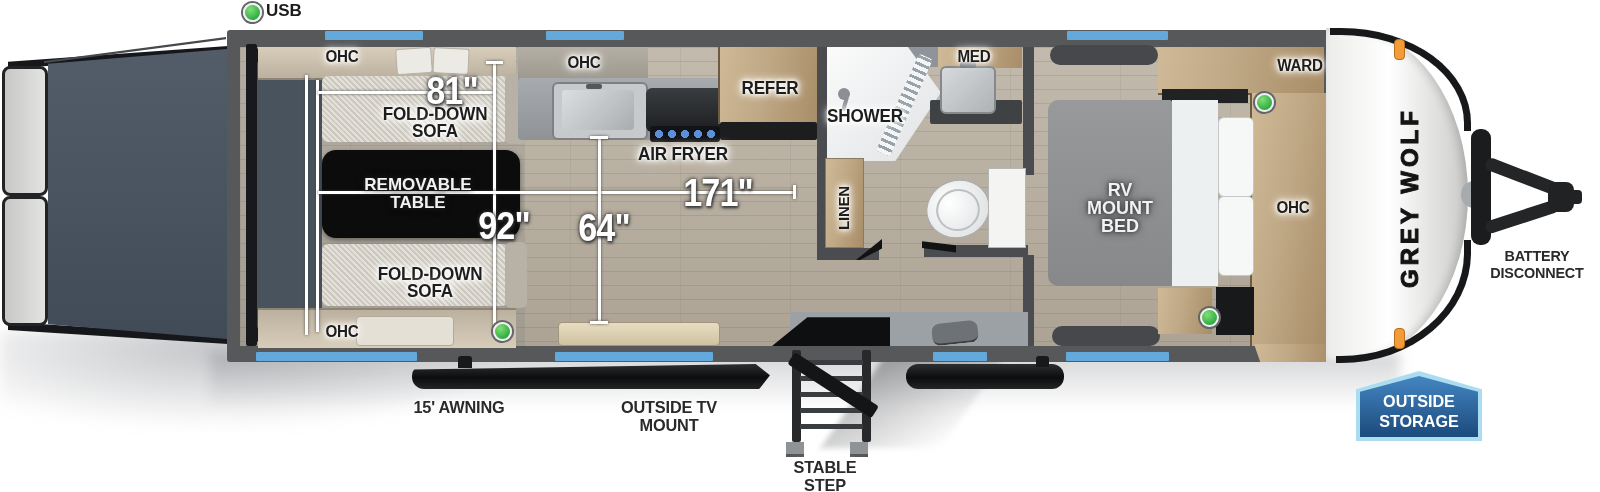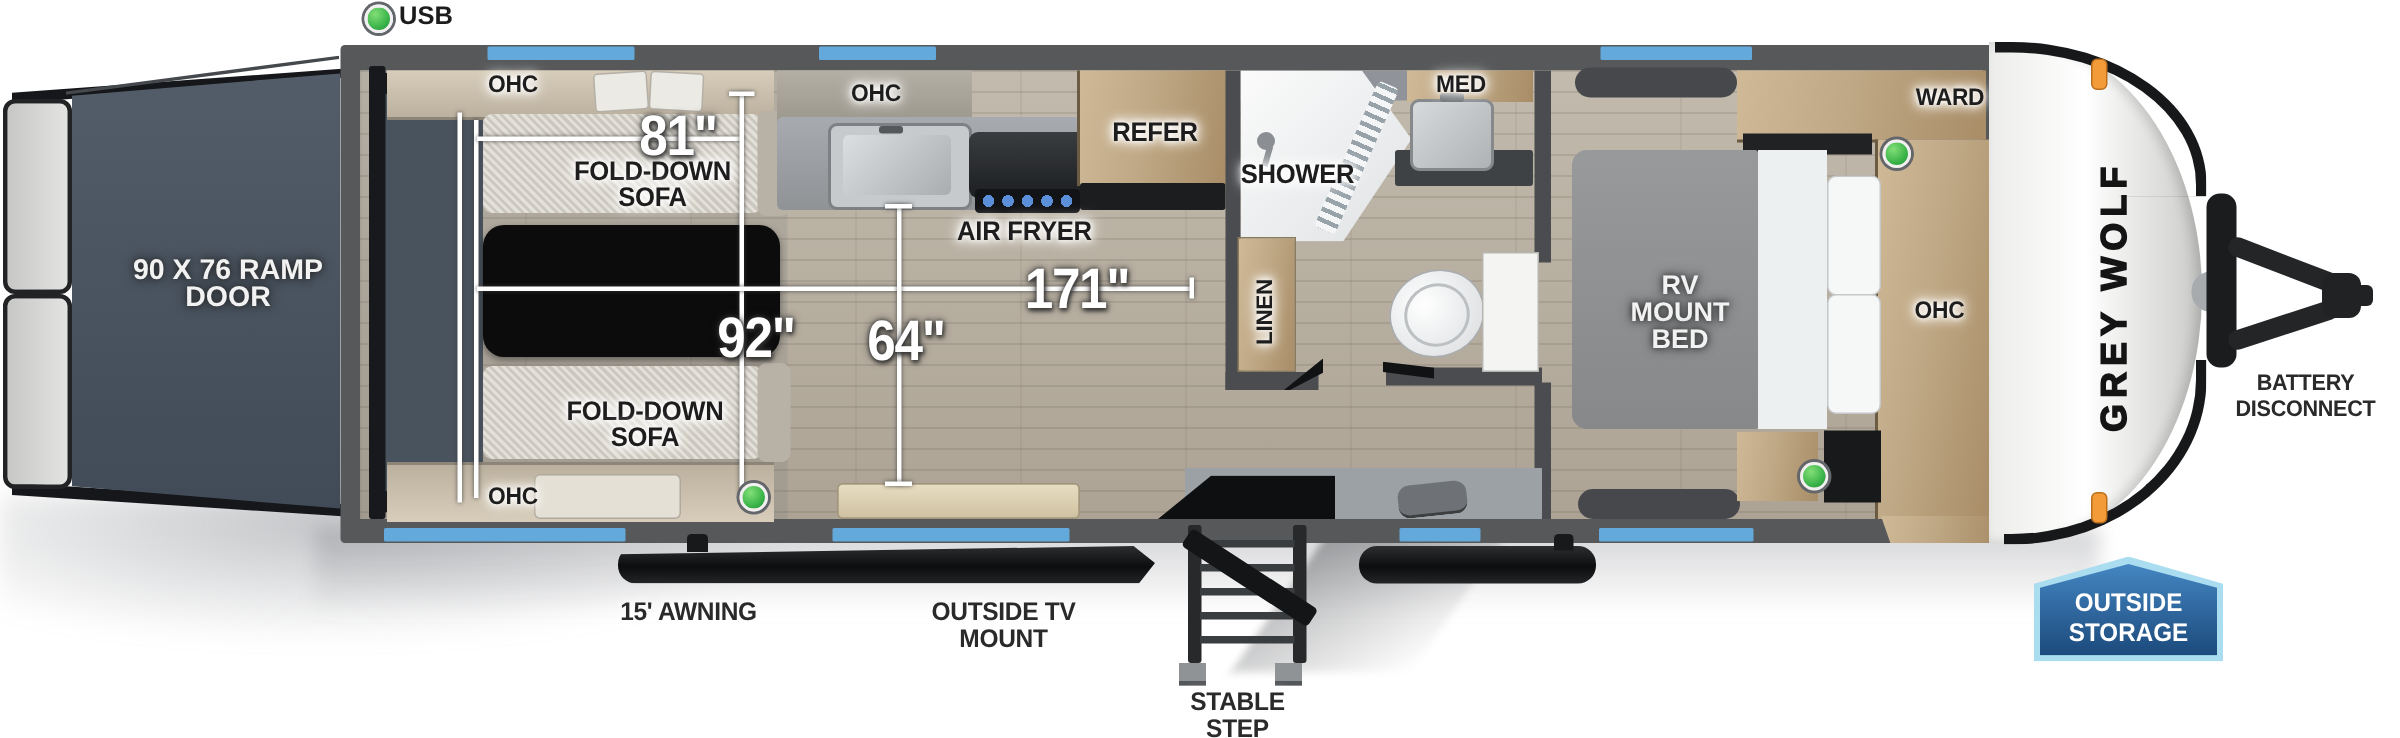--- a/index.html
+++ b/index.html
@@ -36,21 +36,20 @@
   <div class="abs" style="left:0;top:330px;width:540px;height:100px;background:radial-gradient(ellipse at 40% 20%,rgba(125,128,134,.45),rgba(255,255,255,0) 70%);filter:blur(7px);"></div>
   <div class="abs" style="left:210px;top:352px;width:1190px;height:58px;background:linear-gradient(180deg,rgba(120,122,128,.32),rgba(255,255,255,0));filter:blur(6px);"></div>
   <div class="abs" style="left:885px;top:356px;width:120px;height:92px;background:linear-gradient(135deg,rgba(72,74,78,.45),rgba(72,74,78,0));transform:skewX(-35deg);transform-origin:top left;filter:blur(3px);"></div>
 
   <div class="abs" style="left:8px;top:42px;width:220px;height:30px;background:#15171a;clip-path:polygon(0 66%,100% 13%,100% 33%,0 90%);"></div>
   <div class="abs" style="left:8px;top:318px;width:220px;height:30px;background:#15171a;clip-path:polygon(0 13%,100% 60%,100% 87%,0 40%);"></div>
   <div class="abs" style="left:44px;top:36px;width:182px;height:28px;background:#45484c;clip-path:polygon(0 89%,100% 4%,100% 12%,0 97%);"></div>
   <div class="abs" style="left:2px;top:66px;width:40px;height:124px;background:linear-gradient(90deg,#c7c7c5,#e3e3e1);border:3px solid #212325;border-radius:8px;"></div>
   <div class="abs" style="left:2px;top:196px;width:40px;height:124px;background:linear-gradient(90deg,#c7c7c5,#e3e3e1);border:3px solid #212325;border-radius:8px;"></div>
   <div class="abs" style="left:48px;top:46px;width:179px;height:296px;background:linear-gradient(180deg,#535d69,#414b57);clip-path:polygon(0 6%,100% 1%,100% 99%,0 94%);"></div>
-  <div class="abs lbl-white" style="left:82px;top:172px;width:140px;font-size:19px;line-height:18px;">90 X 76 RAMP DOOR</div>
 
   <div class="abs" style="left:227px;top:30px;width:1103px;height:332px;background:#57585a;border-radius:3px;"></div>
   <div class="abs" style="left:240px;top:47px;width:1082px;height:299px;
               background-color:#b6ad9f;
               background-image:repeating-linear-gradient(180deg,rgba(84,74,62,.15) 0 1px,transparent 1px 14px),
                                repeating-linear-gradient(90deg,rgba(84,74,62,.08) 0 1px,transparent 1px 110px),
                                linear-gradient(180deg,#c2baac,#aca395);"></div>
   <div class="abs" style="left:240px;top:47px;width:285px;height:299px;background:rgba(100,106,116,.15);"></div>
 
   <div class="abs" style="left:256px;top:58px;width:66px;height:274px;background:#49535e;"></div>
@@ -141,20 +140,21 @@
   <div class="abs dimline" style="left:598px;top:137px;width:3px;height:186px;"></div>
   <div class="abs dimline" style="left:793px;top:185px;width:3px;height:14px;"></div>
   <div class="abs dimline" style="left:486px;top:61px;width:17px;height:3px;"></div>
   <div class="abs dimline" style="left:590px;top:136px;width:18px;height:3px;"></div>
   <div class="abs dimline" style="left:590px;top:321px;width:18px;height:3px;"></div>
 
   <div class="abs lbl" style="left:312px;top:48px;width:60px;">OHC</div>
   <div class="abs lbl" style="left:312px;top:323px;width:60px;">OHC</div>
   <div class="abs lbl lbl-big" style="left:355px;top:106px;width:160px;">FOLD-DOWN SOFA</div>
   <div class="abs lbl lbl-big" style="left:350px;top:266px;width:160px;">FOLD-DOWN SOFA</div>
+  <div class="abs lbl-white" style="left:358px;top:176px;width:120px;font-size:17px;line-height:18px;text-align:center;">REMOVABLE TABLE</div>
   <div class="abs lbl" style="left:554px;top:54px;width:60px;">OHC</div>
   <div class="abs lbl lbl-big" style="left:633px;top:146px;width:100px;">AIR FRYER</div>
   <div class="abs lbl lbl-big" style="left:740px;top:80px;width:60px;">REFER</div>
   <div class="abs lbl lbl-big" style="left:825px;top:108px;width:80px;">SHOWER</div>
   <div class="abs lbl" style="left:944px;top:48px;width:60px;">MED</div>
   <div class="abs lbl vert" style="left:835px;top:180px;width:19px;height:56px;font-size:15px;">LINEN</div>
   <div class="abs lbl-white" style="left:1074px;top:181px;width:92px;font-size:18px;line-height:18px;">RV MOUNT BED</div>
   <div class="abs lbl" style="left:1269px;top:57px;width:62px;">WARD</div>
   <div class="abs lbl" style="left:1263px;top:199px;width:60px;">OHC</div>
 

